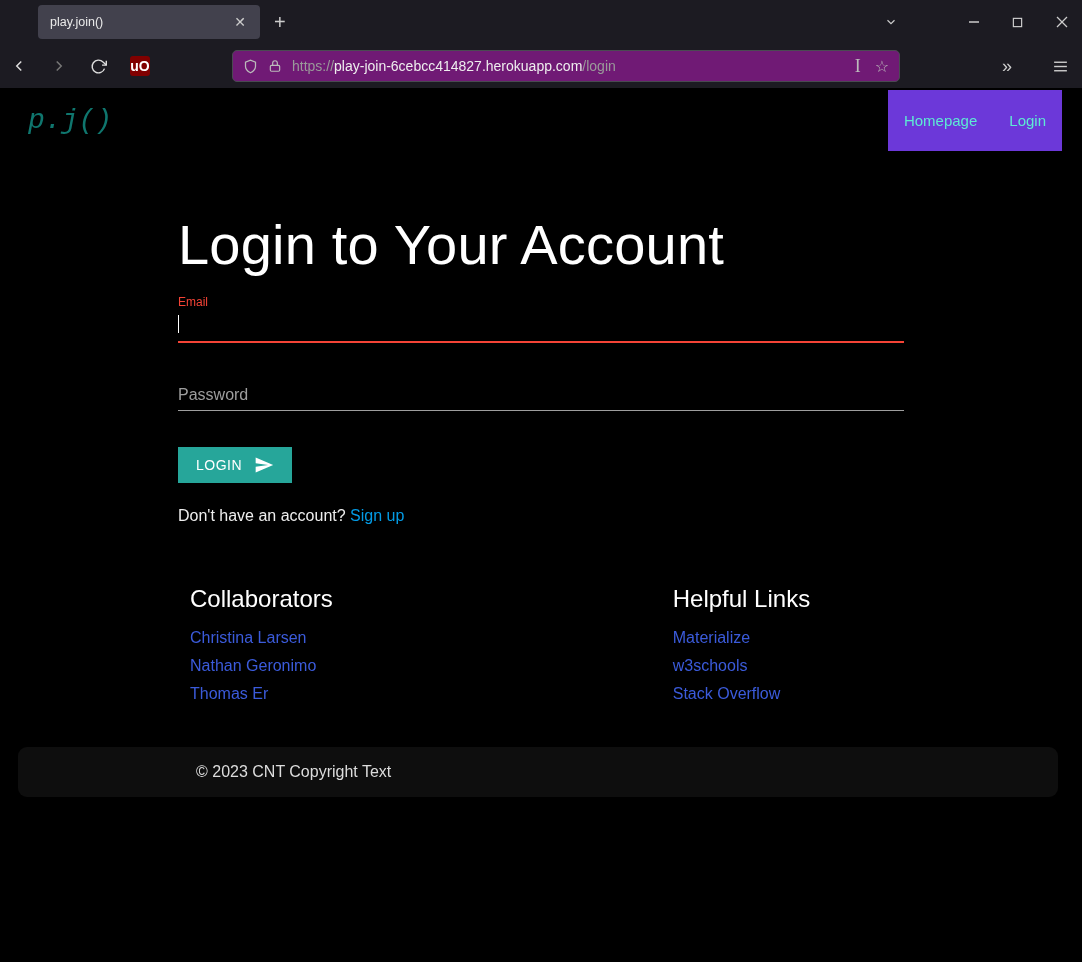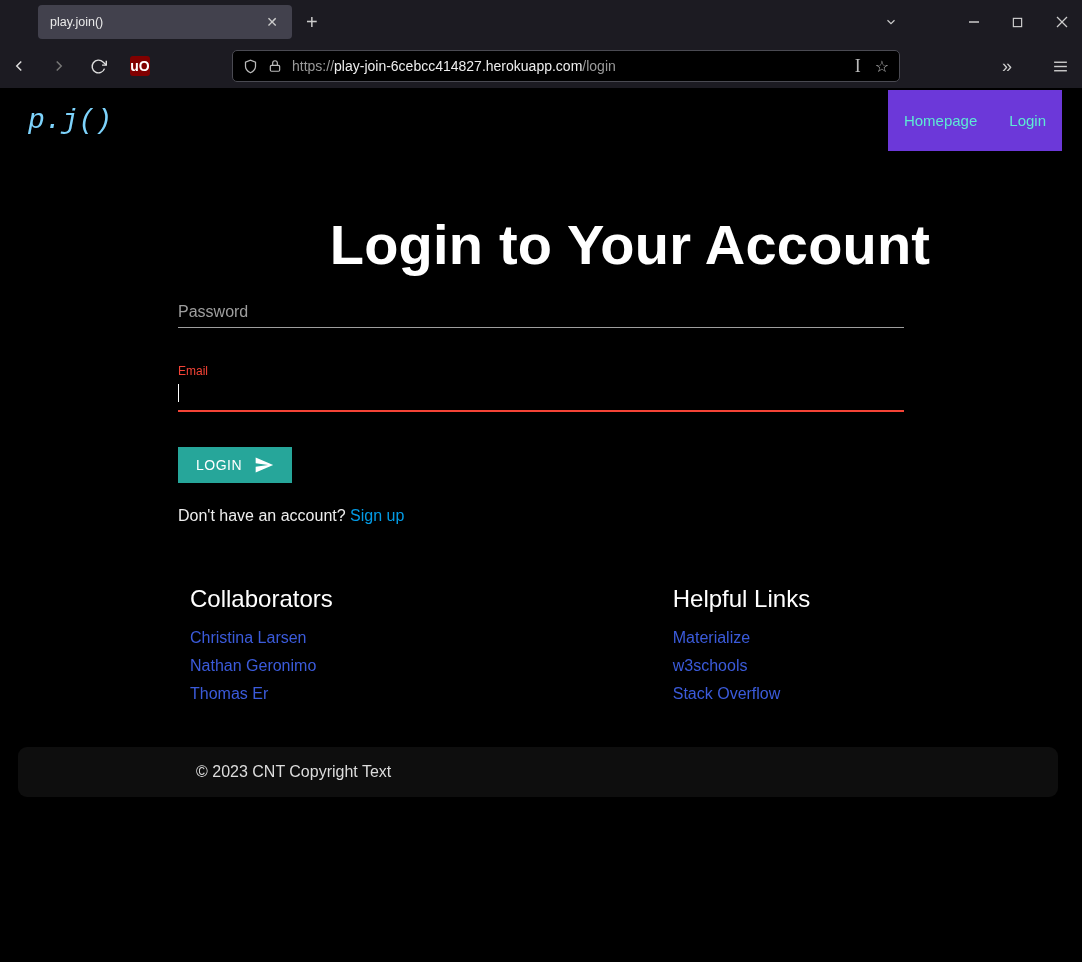--- a/index.html
+++ b/index.html
@@ -30,21 +30,21 @@
       flex: 1;
       padding-left: 8px;
     }
     .tab {
       display: flex;
       align-items: center;
       background: #42414d;
       border-radius: 4px;
       height: 34px;
       padding: 0 10px 0 12px;
-      width: 254px;
+      width: 222px;
       margin-left: 30px;
       justify-content: space-between;
     }
     .tab-title {
       color: #eaeaea;
       font-size: 12.5px;
     }
     .tab-close {
       color: #ccc;
       font-size: 14px;
@@ -95,21 +95,21 @@
       align-items: center;
       justify-content: center;
       color: white;
       font-size: 14px;
       font-weight: bold;
     }
     .addr-box {
       flex: 1;
       margin-left: 70px;
       margin-right: 10px;
-      background: #000000;
+      background: #701a75;
       border: 1px solid #4a4a52;
       border-radius: 5px;
       height: 32px;
       display: flex;
       align-items: center;
       padding: 0 10px;
       gap: 10px;
       color: #aaa;
       max-width: 720px;
     }
@@ -140,21 +140,21 @@
       flex-direction: column;
     }
     .header-nav {
       display: flex;
       align-items: center;
       height: 64px;
       padding: 0 20px 0 28px;
     }
     .logo {
       font-family: "Courier New", monospace;
-      color: #7dd3fc;
+      color: #0f766e;
       font-size: 28px;
       font-style: italic;
       cursor: pointer;
     }
     .nav-right {
       margin-left: auto;
       display: flex;
     }
     .nav-wrap {
       background: #6c38d9;
@@ -166,24 +166,23 @@
       padding: 22px 16px;
       cursor: pointer;
     }
 
     .content {
       padding: 60px 0 0 178px;
       width: 100%;
     }
     .page-title {
       font-size: 56px;
-      font-weight: 700;
+      font-weight: 400;
       color: #fff;
       letter-spacing: 0.2px;
-      text-align: center;
     }
     .form {
       width: 726px;
       margin-top: 18px;
     }
     .form-row { margin-bottom: 36px; position: relative; }
     .field-label {
       font-size: 12px;
       display: block;
     }
@@ -364,27 +363,27 @@
         <span class="nav-item">Homepage</span>
         <span class="nav-item">Login</span>
       </div>
     </div>
   </div>
 
   <div class="content">
     <h1 class="page-title">Login to Your Account</h1>
     <div class="form">
       <div class="form-row">
-        <label class="field-label inactive">Password</label>
-        <input class="field-input" type="password" style="">
-      </div>
-      <div class="form-row">
         <label class="field-label active">Email</label>
         <input class="field-input focused" type="text" style="">
         <span class="caret"></span>
+      </div>
+      <div class="form-row">
+        <label class="field-label inactive">Password</label>
+        <input class="field-input" type="password" style="">
       </div>
       <button class="login-btn">
         <span>LOGIN</span>
         <span class="send-icon">
           <svg width="20" height="20" viewBox="0 0 24 24" fill="#fff">
               <path d="M2 21l21-9L2 3v7l15 2-15 2z"></path>
             </svg>
         </span>
       </button>
       <div class="prompt-row">

